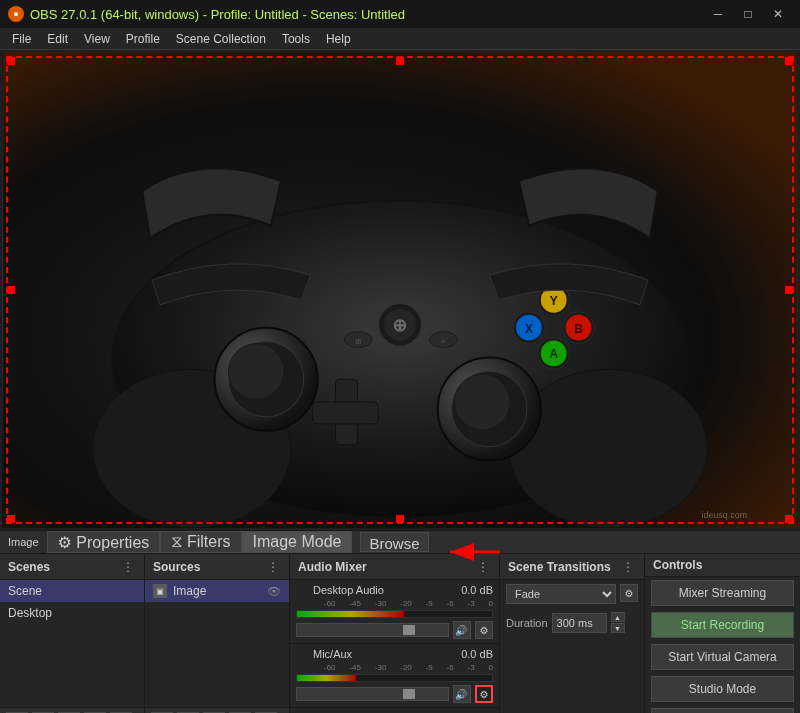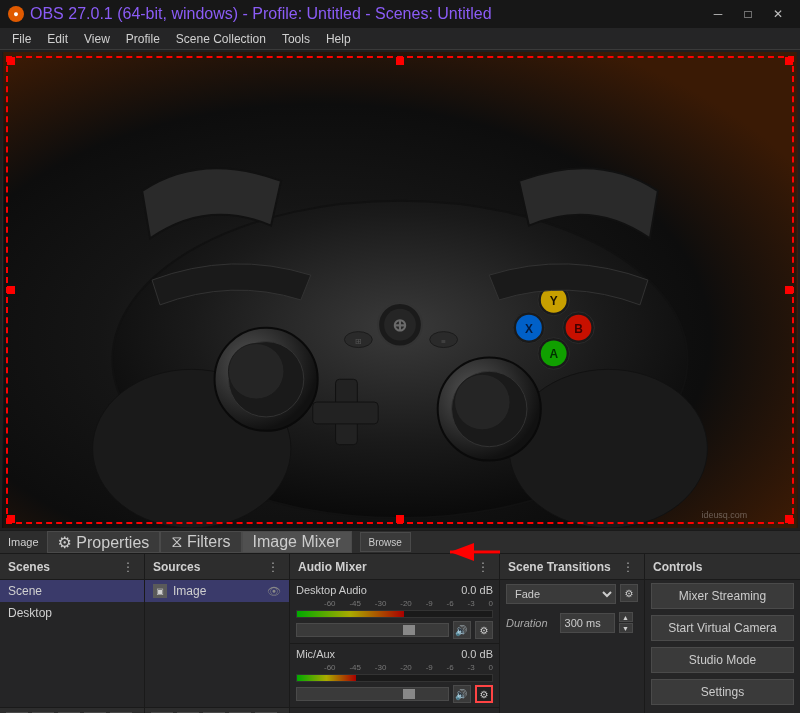--- a/index.html
+++ b/index.html
@@ -34,22 +34,22 @@
       background: #e05a00;
       border-radius: 50%;
       display: flex;
       align-items: center;
       justify-content: center;
       font-size: 9px;
       color: white;
       font-weight: bold;
     }
     #title-bar-text {
-      font-size: 16px;
-      color: #8b5cf6;
+      font-size: 13px;
+      color: #bef264;
     }
     #title-bar-controls {
       display: flex;
       gap: 2px;
     }
     .win-btn {
       width: 28px;
       height: 22px;
       display: flex;
       align-items: center;
@@ -157,21 +157,21 @@
       padding: 1px 6px;
       font-size: 11px;
       height: 20px;
     }
     .browse-btn {
       padding: 2px 8px;
       background: #3a3a3a;
       border: 1px solid #4a4a4a;
       color: #ccc;
       cursor: pointer;
-      font-size: 10px;
+      font-size: 15px;
       height: 20px;
     }
 
     
     #bottom-panels {
       display: flex;
       height: 182px;
       background: #252526;
     }
 
@@ -275,20 +275,21 @@
       flex-direction: column;
     }
     .audio-channel {
       padding: 4px 6px;
       border-bottom: 1px solid #1a1a1a;
     }
     .audio-channel-header {
       display: flex;
       justify-content: space-between;
       margin-bottom: 3px;
+      margin-left: 17px;
     }
     .channel-name { font-size: 11px; color: #ccc; }
     .channel-db { font-size: 11px; color: #ccc; }
     .meter-bar {
       height: 8px;
       background: #1a1a1a;
       border: 1px solid #333;
       position: relative;
       margin-bottom: 3px;
       overflow: hidden;
@@ -375,30 +376,29 @@
       font-size: 11px;
       height: 20px;
       padding: 0 4px;
     }
     .duration-row {
       padding: 4px 6px;
       display: flex;
       align-items: center;
       gap: 4px;
     }
-    .duration-label { font-size: 11px; color: #aaa; font-style: italic; }
+    .duration-label { font-size: 11px; color: #aaa; }
     .duration-input {
       width: 55px;
       background: #3a3a3a;
       border: 1px solid #4a4a4a;
       color: #ccc;
       font-size: 11px;
       height: 20px;
       padding: 0 4px;
-      margin-left: 8px;
     }
 
     
     #controls-panel {
       flex: 1;
       display: flex;
       flex-direction: column;
     }
     .control-btn {
       margin: 3px 6px;
@@ -537,21 +537,21 @@
     <div class="corner-handle edge-l"></div>
     <div class="corner-handle edge-r"></div>
   </div>
 </div>
 
 <div id="source-info-bar">
   <span class="source-name">Image</span>
   <div class="tab-buttons">
     <button class="tab-btn">⚙ Properties</button>
     <button class="tab-btn">⧖ Filters</button>
-    <button class="tab-btn active">Image Mixer</button>
+    <button class="tab-btn active">Image Mode</button>
   </div>
   <button class="browse-btn">Browse</button>
 </div>
 
 <div id="bottom-panels">
 
   <div id="scenes-panel">
     <div class="panel-header">
       <span class="panel-title">Scenes</span>
       <button class="header-icon-btn">⋮</button>
@@ -675,20 +675,21 @@
         <button style="width:14px;height:10px;font-size:7px;background:#3a3a3a;border:1px solid #4a4a4a;color:#ccc;cursor:pointer;display:flex;align-items:center;justify-content:center;padding:0;">▼</button>
       </div>
     </div>
   </div>
 
   <div id="controls-panel">
     <div class="panel-header">
       <span class="panel-title">Controls</span>
     </div>
     <button class="control-btn start-streaming">Mixer Streaming</button>
+    <button class="control-btn start-recording">Start Recording</button>
     <button class="control-btn">Start Virtual Camera</button>
     <button class="control-btn">Studio Mode</button>
     <button class="control-btn">Settings</button>
 
   </div>
 
 </div>
 
 <div style="position:fixed;bottom:138px;right:290px;pointer-events:none;z-index:100;">
   <svg width="80" height="40" viewBox="0 0 80 40">

